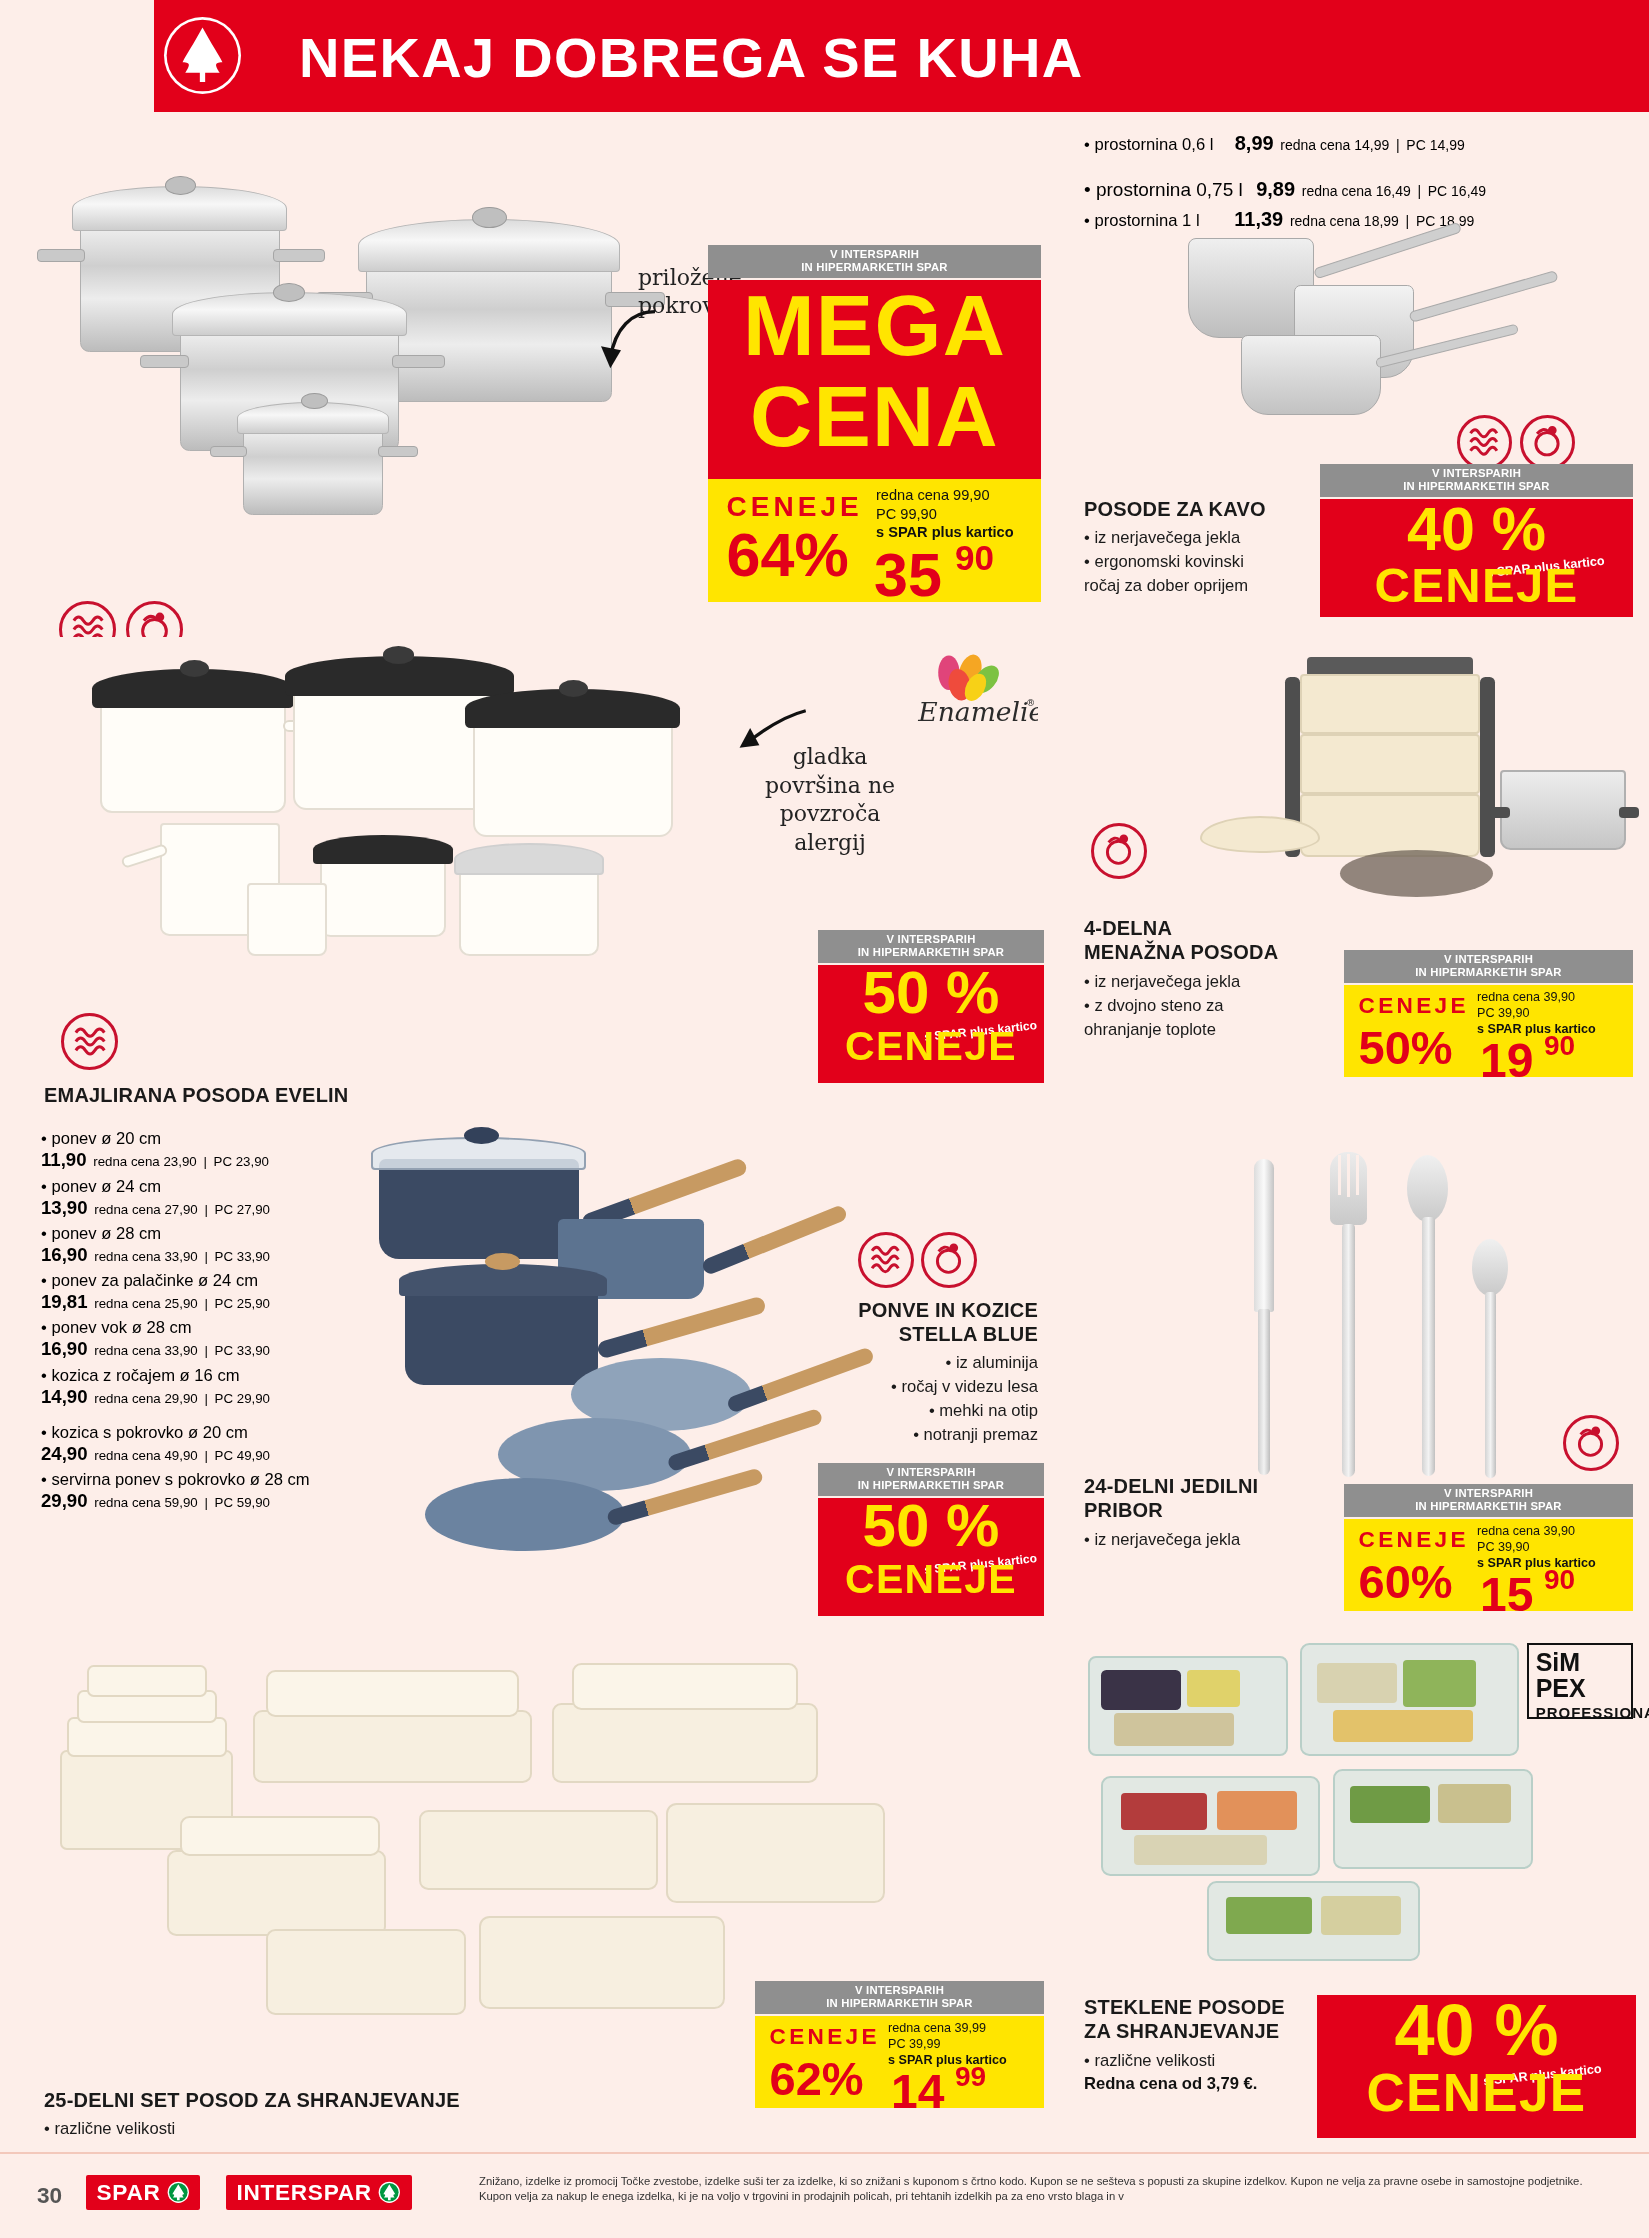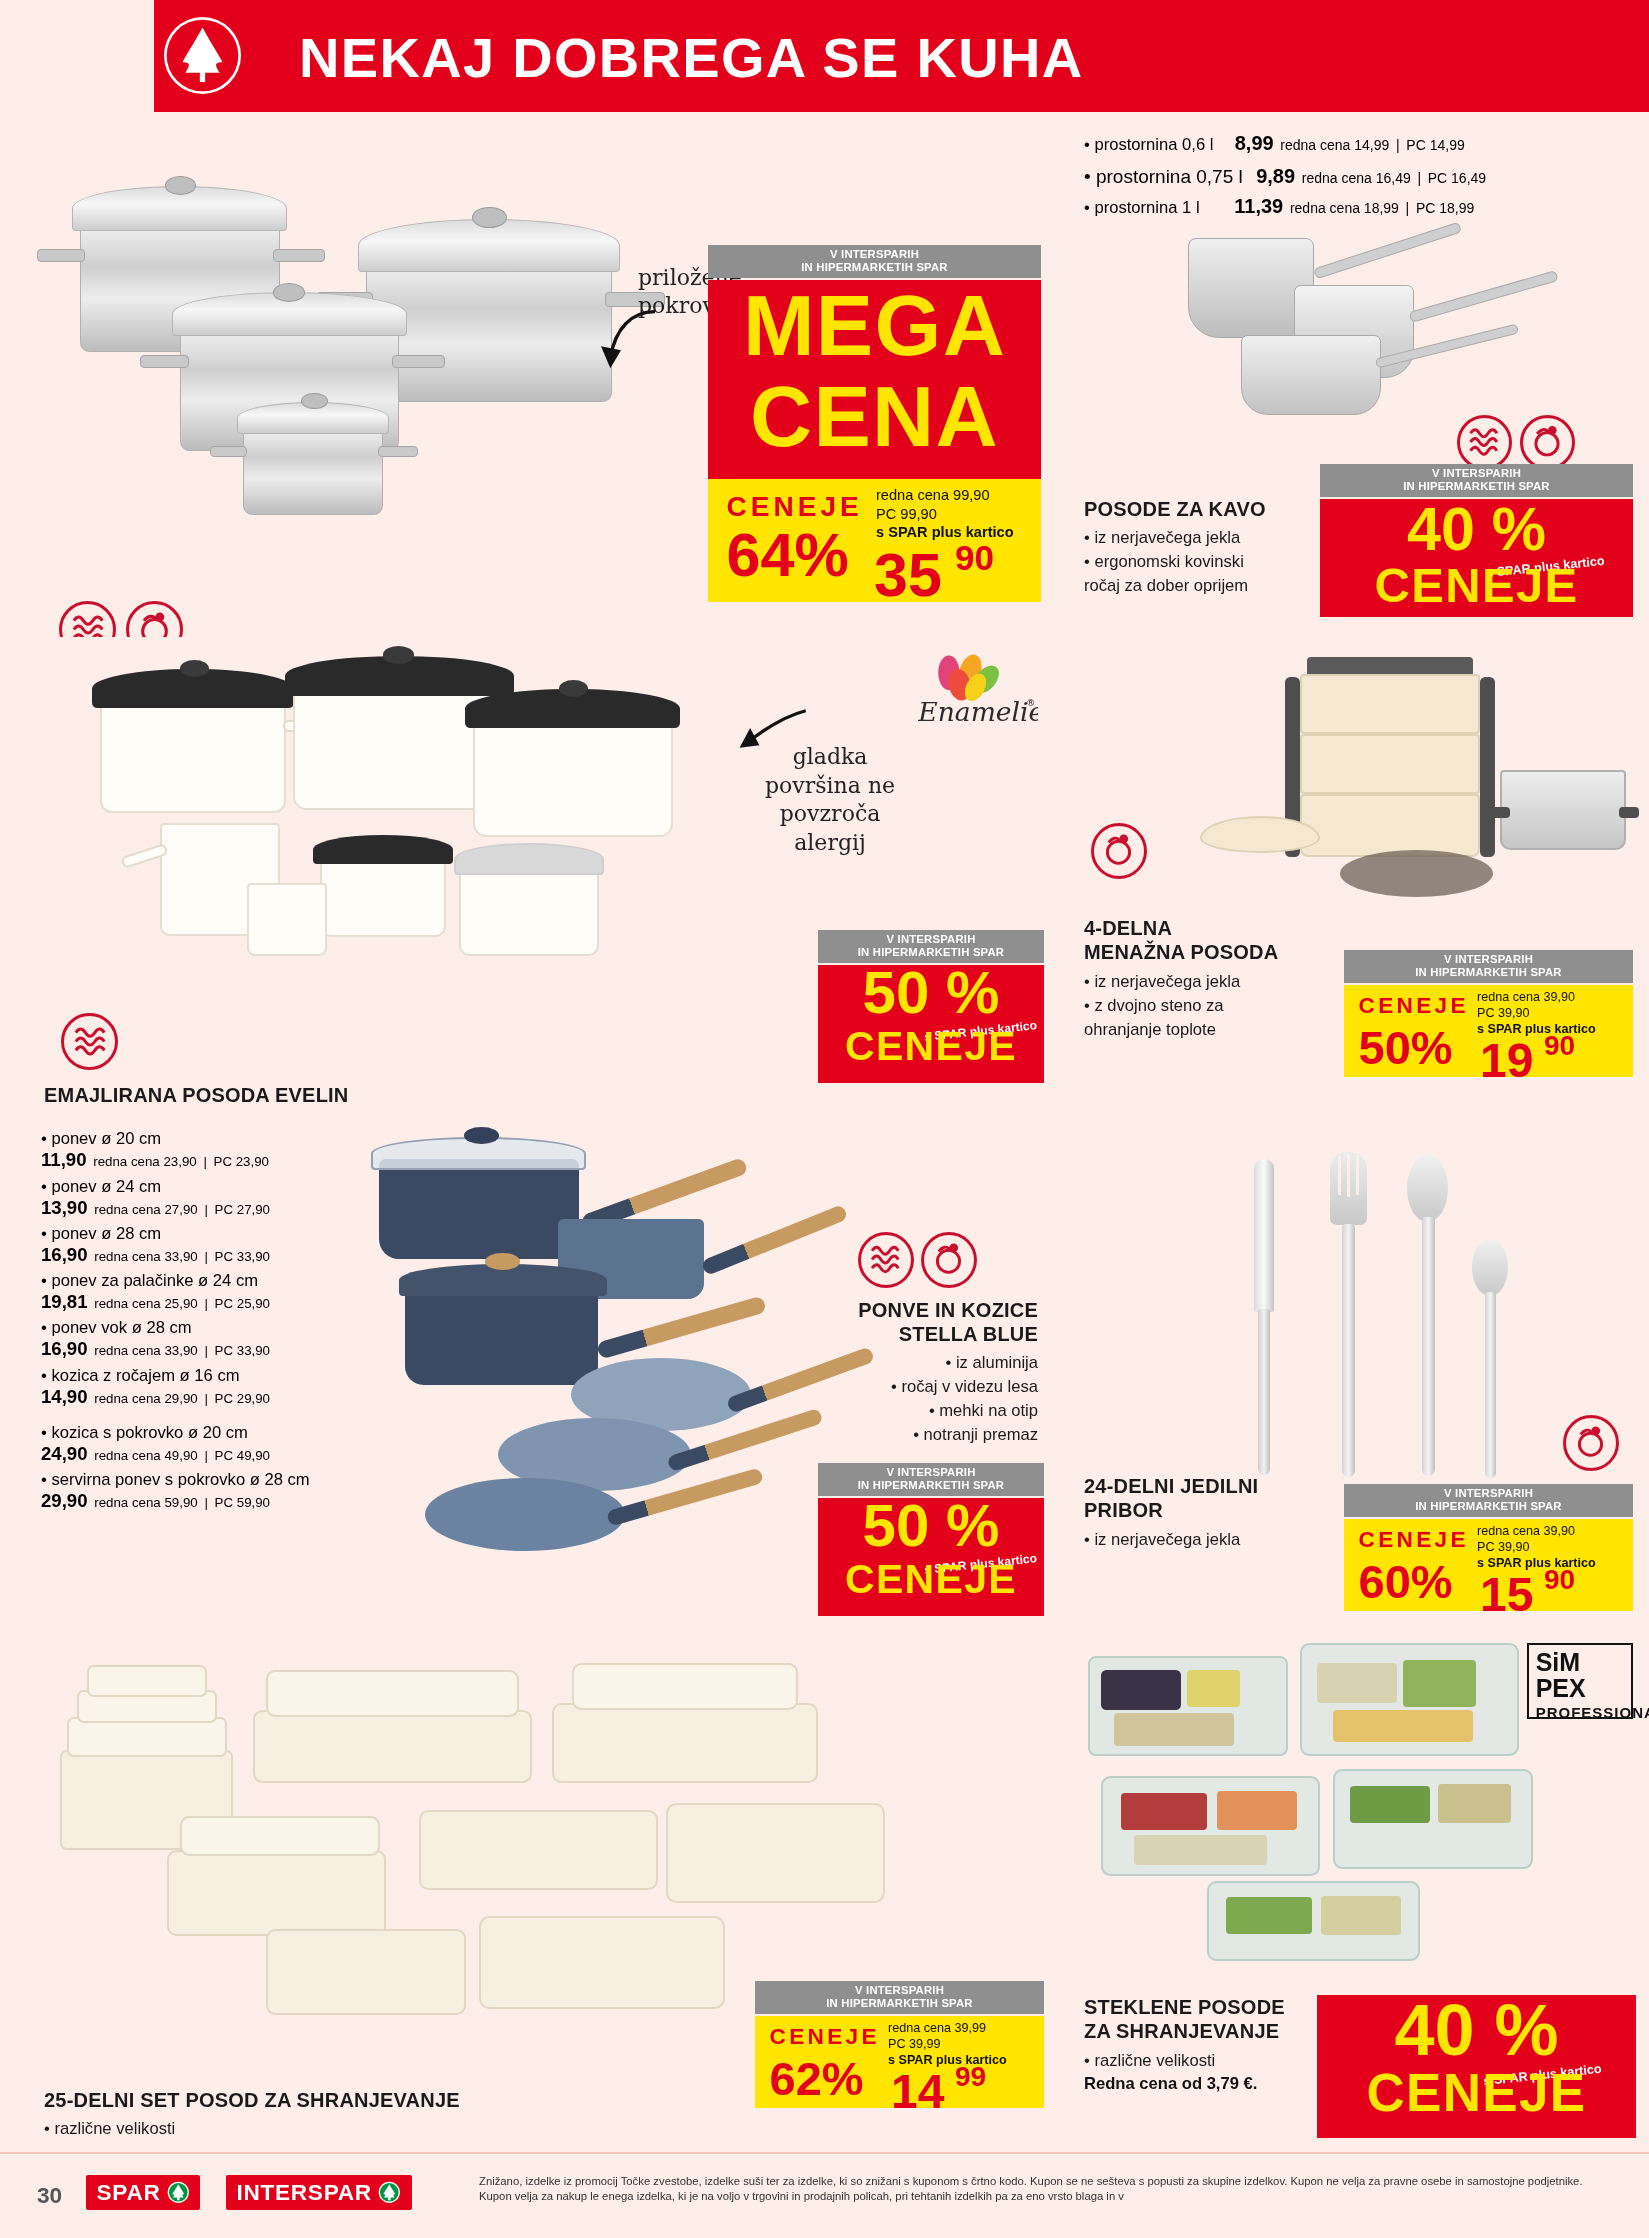--- a/index.html
+++ b/index.html
@@ -240,21 +240,21 @@
       <div style="position:absolute;left:168px;top:45px;font-size:14.6px;font-weight:bold;color:#111;">s SPAR plus kartico</div>
       <div style="position:absolute;left:166px;top:61px;font-size:61px;font-weight:bold;color:#e2001a;">35</div>
       <div style="position:absolute;left:247px;top:59px;font-size:35px;font-weight:bold;color:#e2001a;">90</div>
     </div>
   </div>
 </div>
 
 <div class="panel" style="left:1061px;top:112px;width:589px;height:525px;">
 
   <div style="position:absolute;left:23px;top:20px;">
-    <div style="display:flex;align-items:baseline;gap:6.7px;margin-bottom:10px;">
+    <div style="display:flex;align-items:baseline;gap:6.7px;margin-bottom:23px;">
       <span style="font-size:16.6px;">• prostornina 0,6 l</span>
       <span style="font-size:20px;font-weight:bold;margin-left:14.6px;">8,99</span>
       <span style="font-size:14px;">redna cena 14,99</span>
       <span style="font-size:14px;">|</span>
       <span style="font-size:14px;">PC 14,99</span>
     </div>
     <div style="display:flex;align-items:baseline;gap:6.7px;margin-bottom:6.7px;">
       <span style="font-size:19px;">• prostornina 0,75 l</span>
       <span style="font-size:20px;font-weight:bold;margin-left:6.7px;">9,89</span>
       <span style="font-size:14px;">redna cena 16,49</span>

